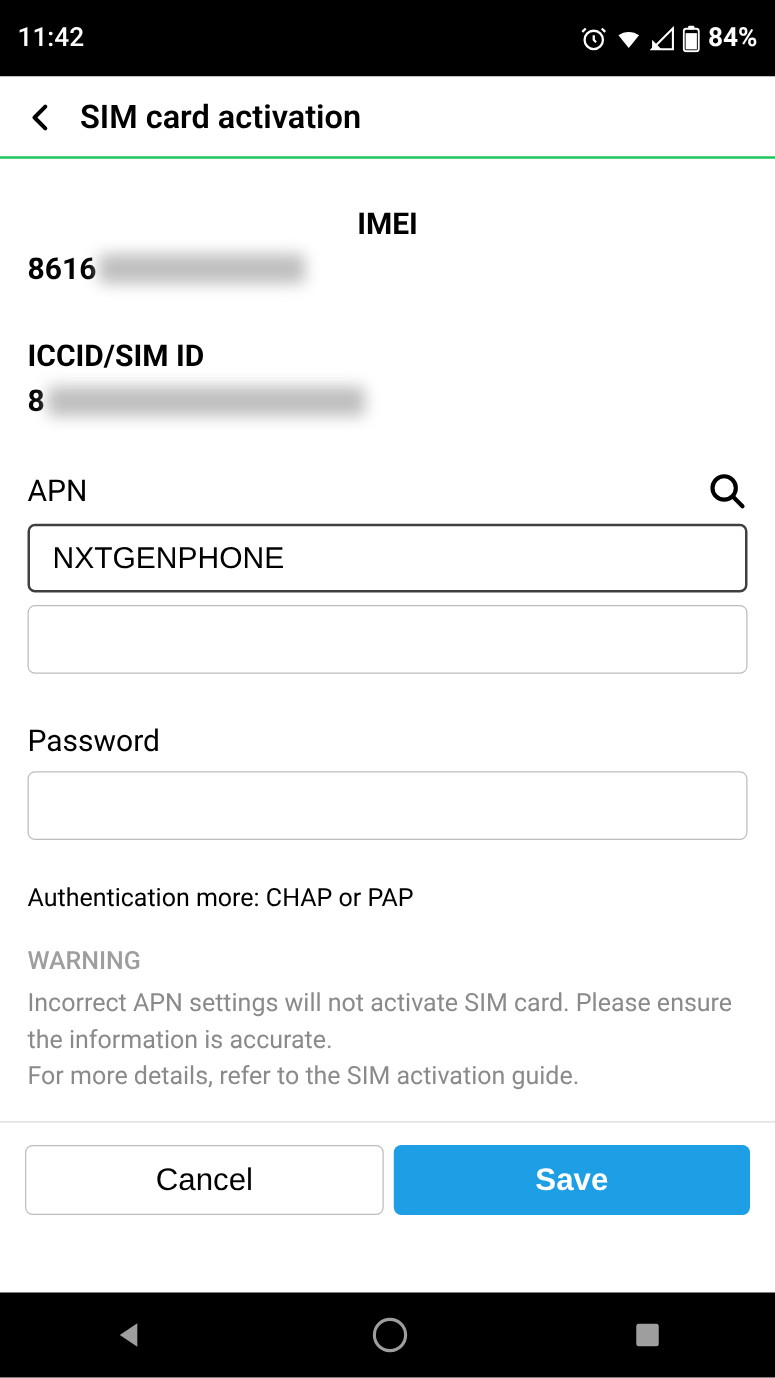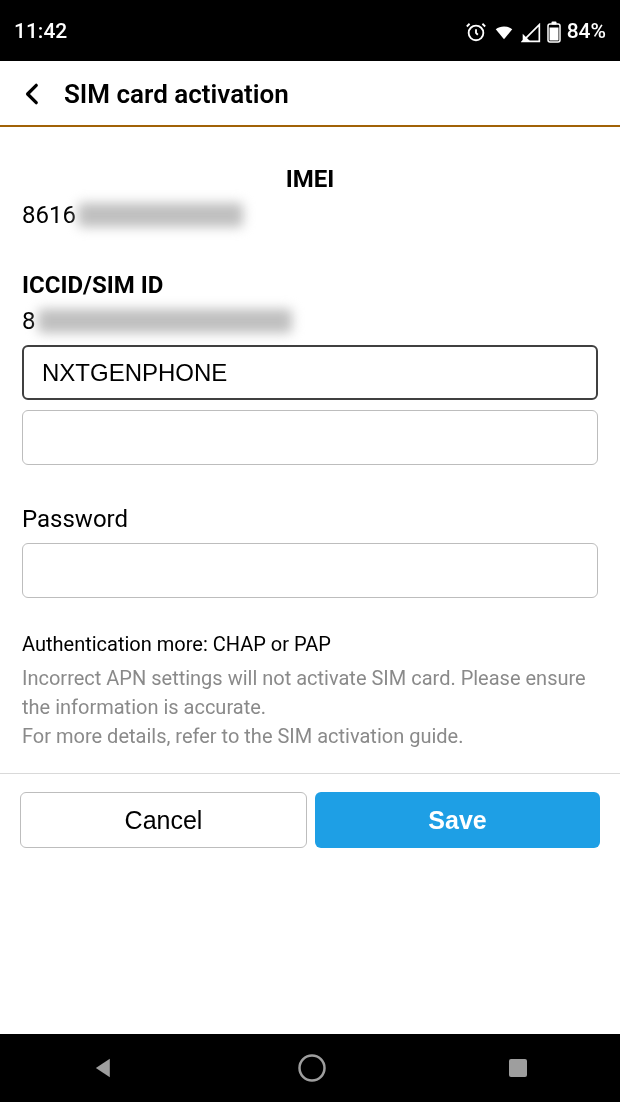--- a/index.html
+++ b/index.html
@@ -1,25 +1,25 @@
 <!DOCTYPE html>
 <html><head>
   <meta charset="utf-8">
   <style>
     * { box-sizing: border-box; margin: 0; padding: 0; }
     html, body { width: 620px; height: 1102px; font-family: -apple-system, Roboto, Arial, sans-serif; background: #fff; }
     .statusbar { height: 61px; background: #000; color: #fff; display: flex; align-items: center; justify-content: space-between; padding: 0 14px; font-size: 21px; font-weight: 500; }
-    .statusbar-right { display: flex; align-items: flex-end; gap: 6px; }
+    .statusbar-right { display: flex; align-items: center; gap: 6px; font-weight: bold; }
     .statusbar-right svg { display: block; }
-    .header { display: flex; align-items: center; gap: 18px; padding: 18px 20px 16px 20px; border-bottom: 2px solid #a16207; }
+    .header { display: flex; align-items: center; gap: 18px; padding: 18px 20px 16px 20px; border-bottom: 2px solid #22c55e; }
     .header-title { font-size: 26px; font-weight: 600; color: #000; }
     .content { padding: 28px 22px 0 22px; }
     .field-label { font-size: 24px; font-weight: 700; color: #000; margin-top: 28px; }
     .field-label:first-child { margin-top: 10px; text-align: center; }
-    .field-value { font-size: 24px; font-weight: 400; color: #000; margin-top: 8px; display: flex; align-items: center; }
+    .field-value { font-size: 24px; font-weight: 700; color: #000; margin-top: 8px; display: flex; align-items: center; }
     .blur-span { display: inline-block; height: 24px; background: #bfbfbf; border-radius: 4px; filter: blur(6px); margin-left: 2px; }
     .blur-span.w1 { width: 165px; }
     .blur-span.w2 { width: 254px; }
     .apn-row { display: flex; align-items: center; justify-content: space-between; margin-top: 42px; }
     .apn-row .nlabel { font-size: 24px; color: #000; }
     .input { width: 100%; height: 55px; border: 1px solid #bdbdbd; border-radius: 6px; font-size: 24px; padding: 0 18px; margin-top: 10px; color:#000; outline:none; }
     .input.active { border: 2px solid #404040; }
     .nlabel { font-size: 24px; color: #000; margin-top: 40px; display: block; }
     .auth-line { font-size: 20px; color: #000; margin-top: 34px; }
     .warning-title { font-size: 20px; color: #9e9e9e; margin-top: 26px; font-weight: 500; }
@@ -78,29 +78,37 @@
       <span>8616</span>
       <span class="blur-span w1"></span>
     </div>
 
     <div class="field-label" style="margin-top:42px">ICCID/SIM ID</div>
     <div class="field-value">
       <span>8</span>
       <span class="blur-span w2"></span>
     </div>
 
+    <div class="apn-row">
+      <span class="nlabel" style="margin-top:0">APN</span>
+      <svg width="32" height="32" viewBox="0 0 24 24" fill="none" stroke="#000" stroke-width="2.5" stroke-linecap="round">
+          <circle cx="10" cy="10" r="7"></circle>
+          <line x1="21" y1="21" x2="15.5" y2="15.5"></line>
+        </svg>
+    </div>
     <input class="input active" value="NXTGENPHONE" style="">
 
     <input class="input" value="" style="">
 
     <span class="nlabel">Password</span>
     <input class="input" type="password" value="" style="">
 
     <div class="auth-line">Authentication more: CHAP or PAP</div>
 
+    <div class="warning-title">WARNING</div>
     <div class="warning-text" style="white-space:pre-line">Incorrect APN settings will not activate SIM card. Please ensure the information is accurate.
 For more details, refer to the SIM activation guide.</div>
   </div>
 
   <div class="footer-divider"></div>
   <div class="button-row">
     <button class="btn cancel">Cancel</button>
     <button class="btn save">Save</button>
   </div>
 

